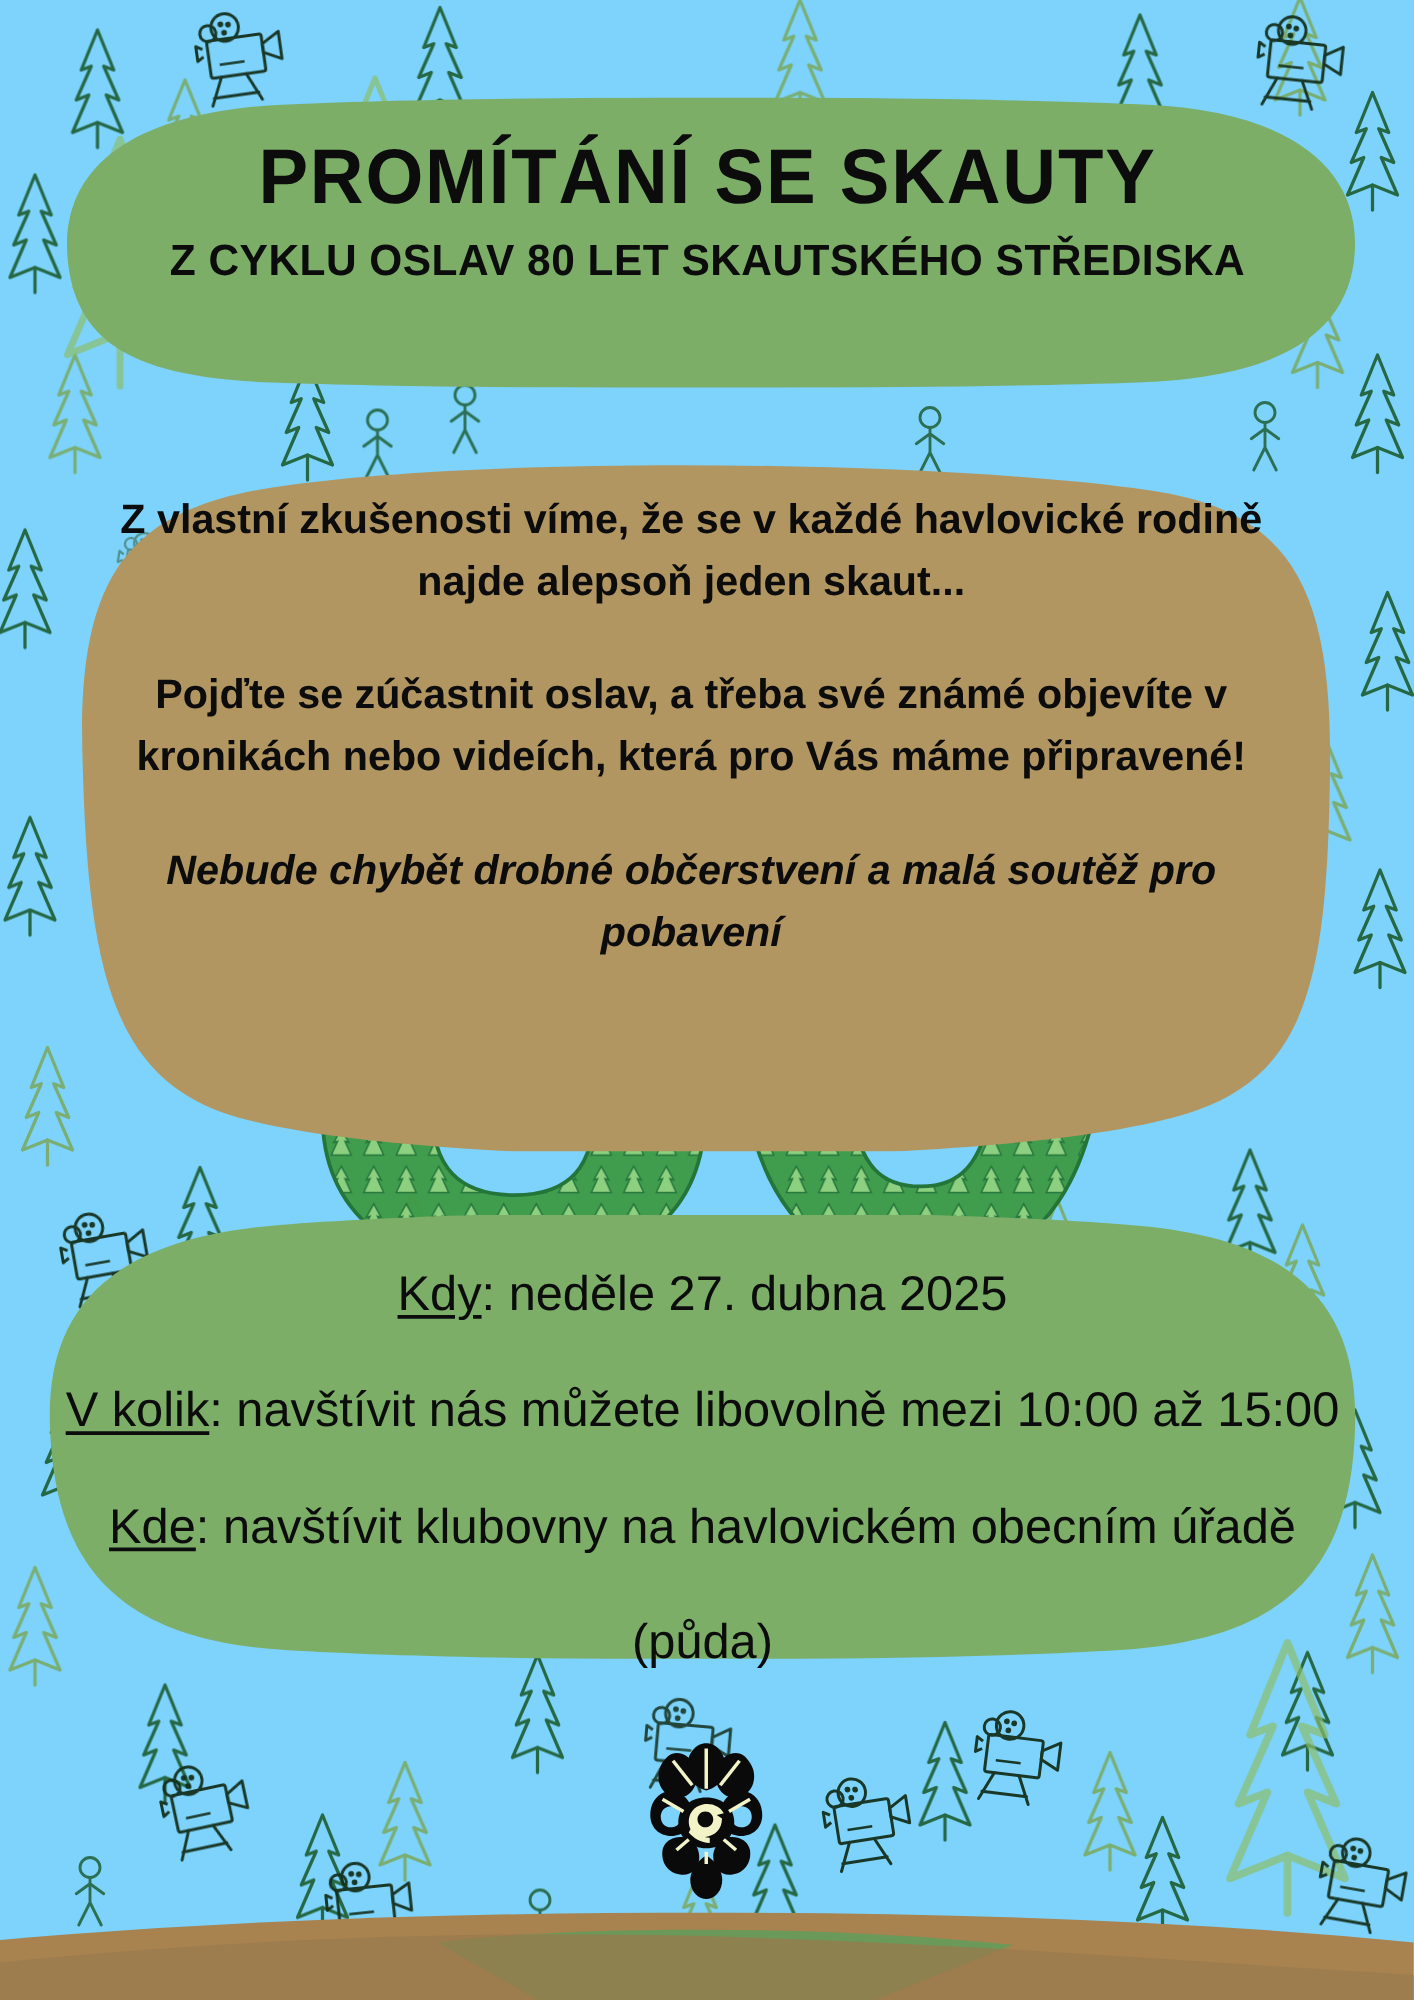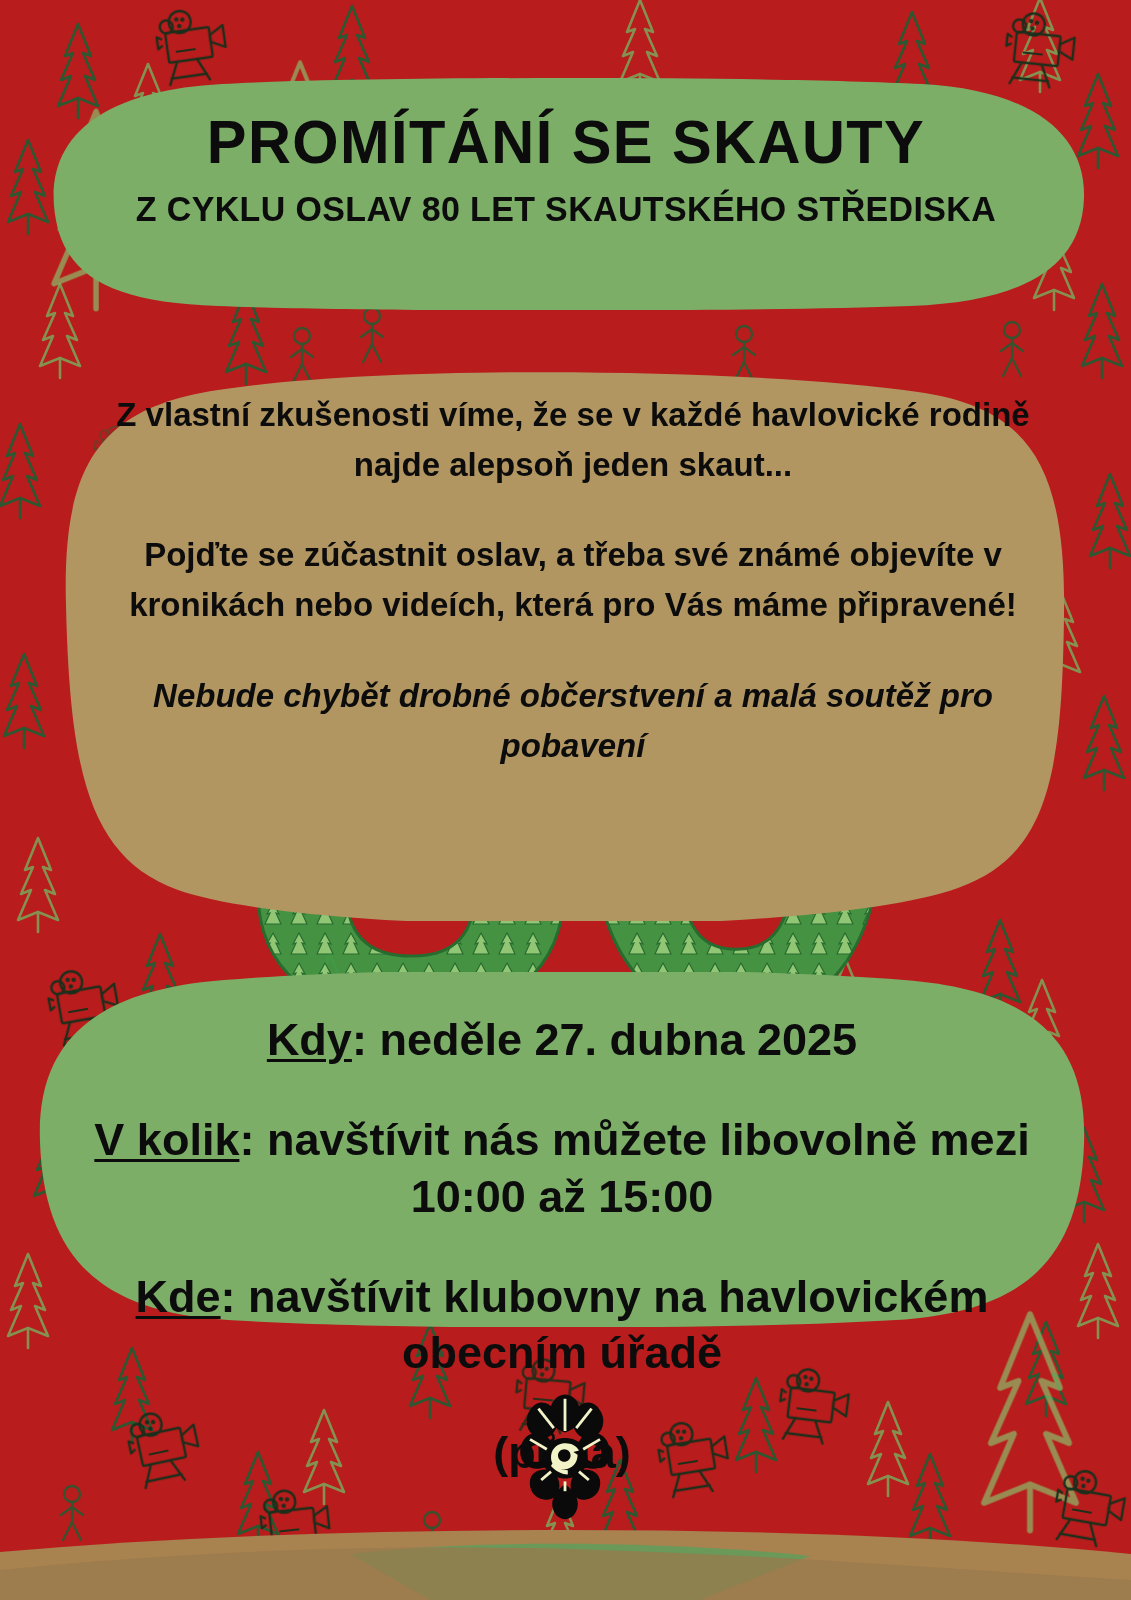--- a/index.html
+++ b/index.html
@@ -6,21 +6,21 @@
   html, body {
     margin: 0;
     padding: 0;
     background: #ffffff;
   }
   #poster {
     position: relative;
     width: 1131px;
     height: 1600px;
     overflow: hidden;
-    background: #b91c1c;
+    background: #7dd3fc;
     font-family: "Liberation Sans", "DejaVu Sans", sans-serif;
   }
 
   
   .bg-layer {
     position: absolute;
     inset: 0;
     width: 100%;
     height: 100%;
     pointer-events: none;
@@ -74,41 +74,41 @@
     margin: 0;
     padding-top: 18px;
     font-size: 35px;
     font-weight: 700;
     letter-spacing: 0.4px;
     line-height: 1.05;
     transform: scaleX(0.97);
   }
 
   #body-text {
-    left: 88px;
+    left: 68px;
     top: 390px;
     width: 970px;
   }
   .body-para {
     margin: 0 0 40px 0;
     font-size: 33px;
     font-weight: 700;
     line-height: 1.52;
   }
   .body-para:last-child { margin-bottom: 0; font-style: italic; }
 
   #details-text {
     left: 50px;
     top: 1012px;
     width: 1024px;
   }
   .detail-line {
     margin: 0 0 44px 0;
-    font-size: 45px;
-    font-weight: 700;
+    font-size: 39px;
+    font-weight: 400;
     line-height: 1.25;
   }
   .detail-line:last-child { margin-bottom: 0; }
   .detail-label {
     text-decoration: underline;
     text-decoration-thickness: 3px;
     text-underline-offset: 4px;
   }
 
   

